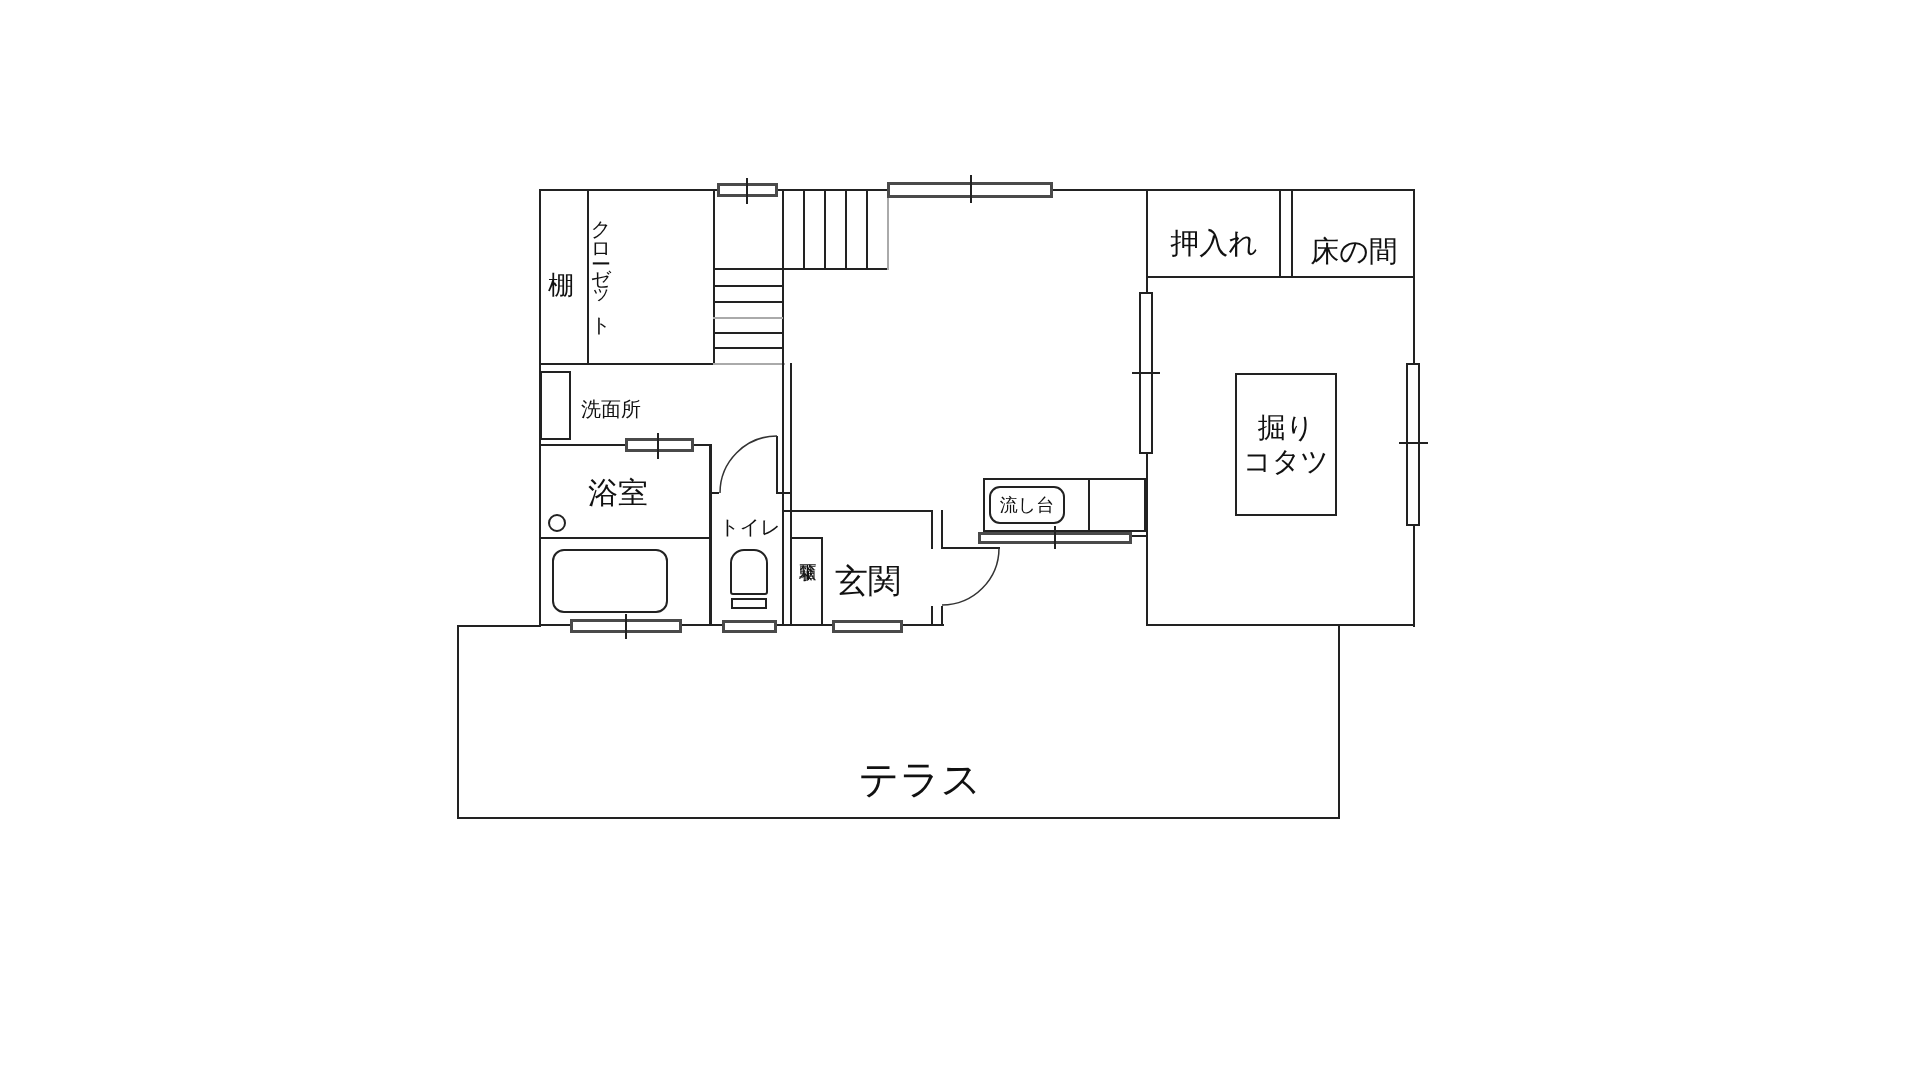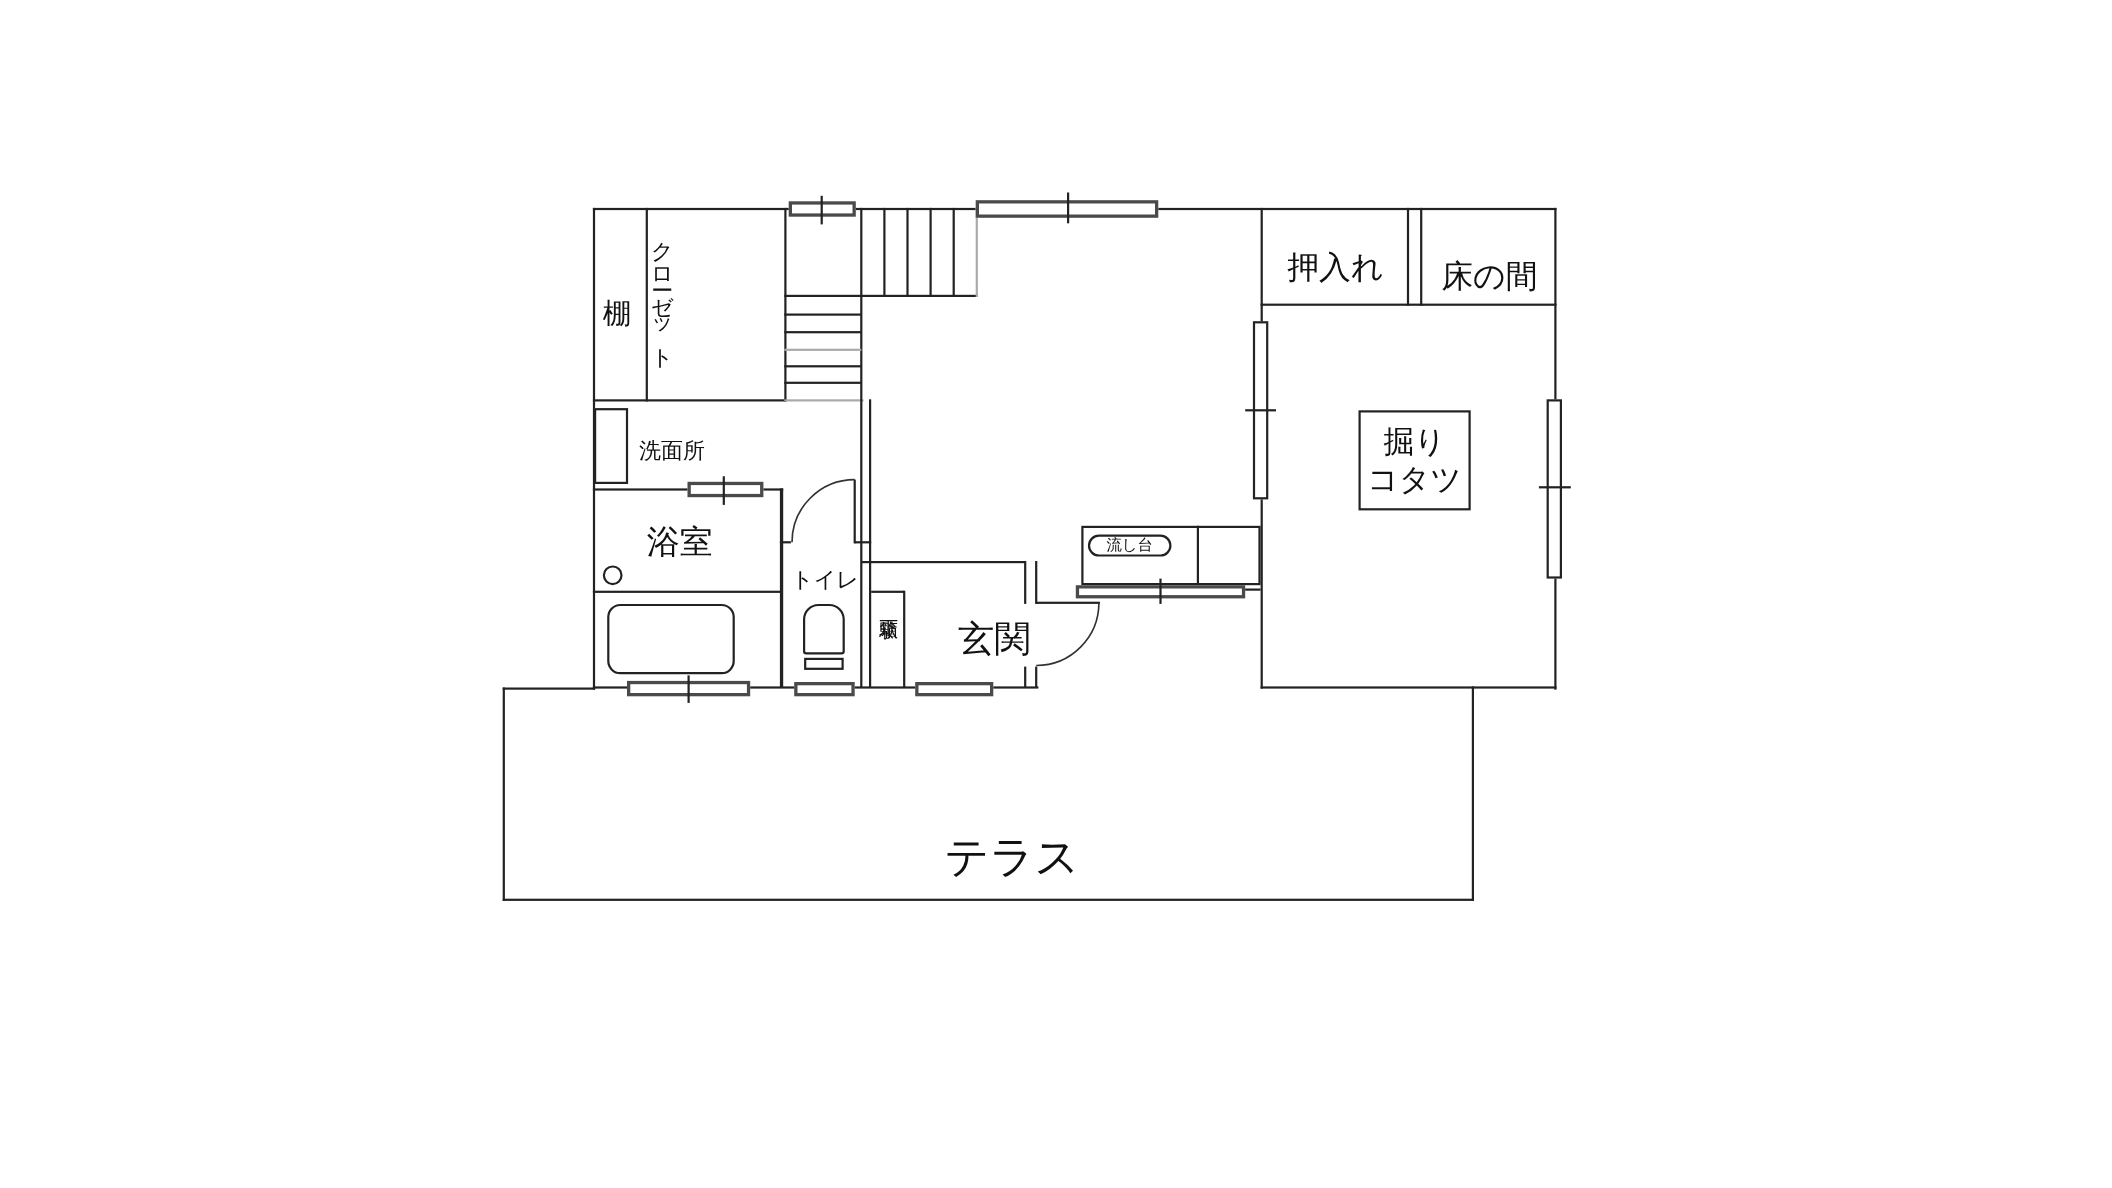--- a/index.html
+++ b/index.html
@@ -82,50 +82,50 @@
   <div class="ln" style="left:776px;top:436px;width:2px;height:58px;"></div>
   <div class="lbl" style="left:750px;top:514px;font-size:20px;">トイレ</div>
   <div class="box" style="left:730px;top:549px;width:38px;height:46px;border-radius:14px 14px 3px 3px;"></div>
   <div class="box" style="left:731px;top:598px;width:36px;height:11px;"></div>
   <div class="win" style="left:722px;top:620px;width:55px;height:13px;"></div>
 
   <div class="ln" style="left:783px;top:510px;width:149px;height:2px;"></div>
   <div class="ln" style="left:821px;top:537px;width:2px;height:88px;"></div>
   <div class="ln" style="left:792px;top:537px;width:30px;height:2px;"></div>
   <div class="lbl vtext" style="left:808px;top:551px;font-size:17px;">下駄箱</div>
-  <div class="lbl" style="left:904px;top:559px;font-size:33px;text-align:center;">玄関</div>
+  <div class="lbl" style="left:868px;top:559px;font-size:33px;text-align:center;">玄関</div>
   <div class="win" style="left:832px;top:620px;width:71px;height:13px;"></div>
   <div class="ln" style="left:931px;top:510px;width:2px;height:39px;"></div>
   <div class="ln" style="left:941px;top:510px;width:2px;height:39px;"></div>
   <div class="ln" style="left:931px;top:606px;width:2px;height:19px;"></div>
   <div class="ln" style="left:941px;top:606px;width:2px;height:19px;"></div>
   <div class="ln" style="left:942px;top:547px;width:58px;height:2px;"></div>
 
   <div class="box" style="left:983px;top:478px;width:163px;height:54px;"></div>
   <div class="ln" style="left:1088px;top:478px;width:2px;height:54px;"></div>
-  <div class="box center-flex" style="left:989px;top:486px;width:76px;height:20px;border-radius:11px;font-size:14px;">
+  <div class="box center-flex" style="left:989px;top:486px;width:76px;height:38px;border-radius:11px;font-size:18px;">
       <span>流し台</span>
     </div>
   <div class="win" style="left:978px;top:532px;width:154px;height:12px;"></div>
   <div class="ln" style="left:1054px;top:526px;width:2px;height:23px;"></div>
   <div class="ln" style="left:1132px;top:535px;width:14px;height:2px;"></div>
 
   <div class="ln" style="left:1146px;top:189px;width:2px;height:437px;"></div>
   <div class="ln" style="left:1146px;top:276px;width:269px;height:2px;"></div>
   <div class="ln" style="left:1279px;top:189px;width:2px;height:89px;"></div>
   <div class="ln" style="left:1291px;top:189px;width:2px;height:89px;"></div>
   <div class="lbl" style="left:1214px;top:224px;font-size:29px;">押入れ</div>
   <div class="lbl" style="left:1354px;top:232px;font-size:29px;">床の間</div>
 
   <div class="box" style="left:1139px;top:292px;width:14px;height:162px;"></div>
   <div class="ln" style="left:1132px;top:372px;width:28px;height:2px;"></div>
   <div class="box" style="left:1406px;top:363px;width:14px;height:163px;"></div>
   <div class="ln" style="left:1399px;top:442px;width:29px;height:2px;"></div>
 
-  <div class="box center-flex" style="left:1235px;top:373px;width:102px;height:91px;flex-direction:column;font-size:28px;line-height:34px;">
+  <div class="box center-flex" style="left:1235px;top:373px;width:102px;height:143px;flex-direction:column;font-size:28px;line-height:34px;">
     <span>掘り</span>
     <span>コタツ</span>
   </div>
 
   <div class="win" style="left:717px;top:183px;width:61px;height:14px;"></div>
   <div class="ln" style="left:746px;top:178px;width:2px;height:26px;"></div>
   <div class="win" style="left:887px;top:182px;width:166px;height:16px;"></div>
   <div class="ln" style="left:970px;top:175px;width:2px;height:28px;"></div>
 
   <svg class="overlay" width="1920" height="1080" viewBox="0 0 1920 1080">

